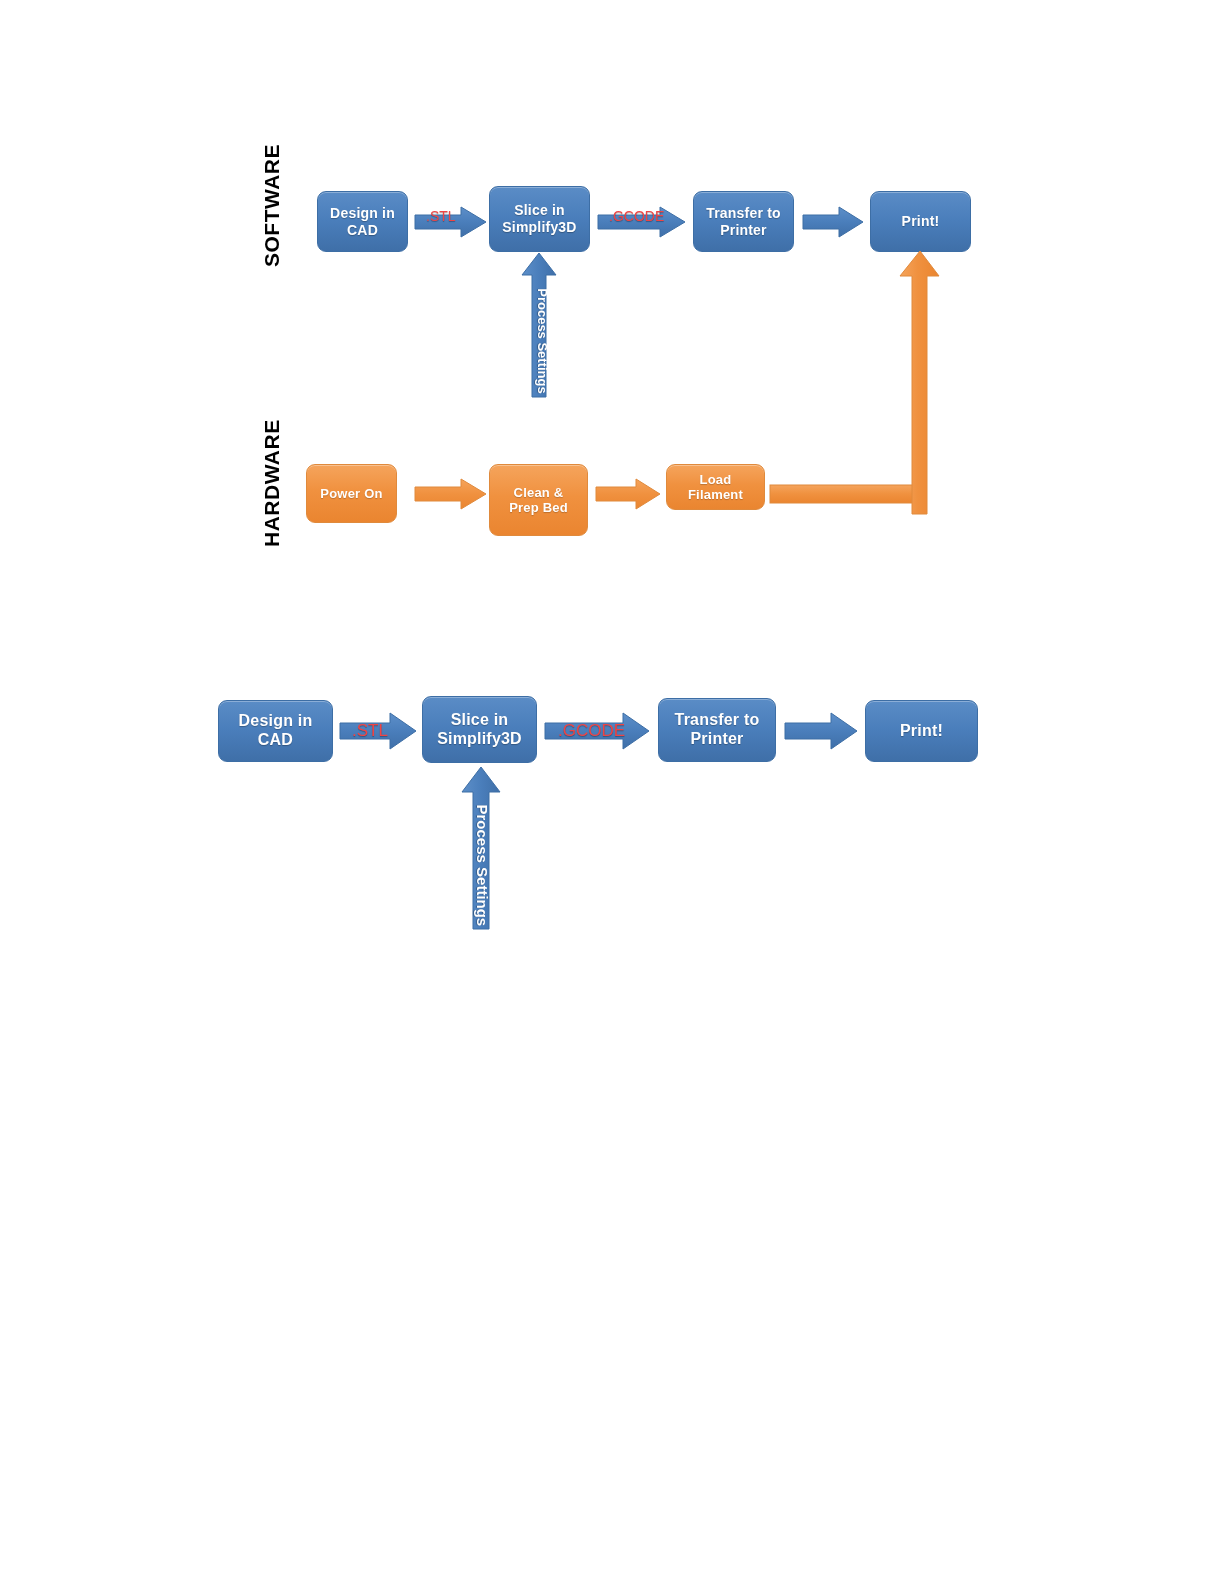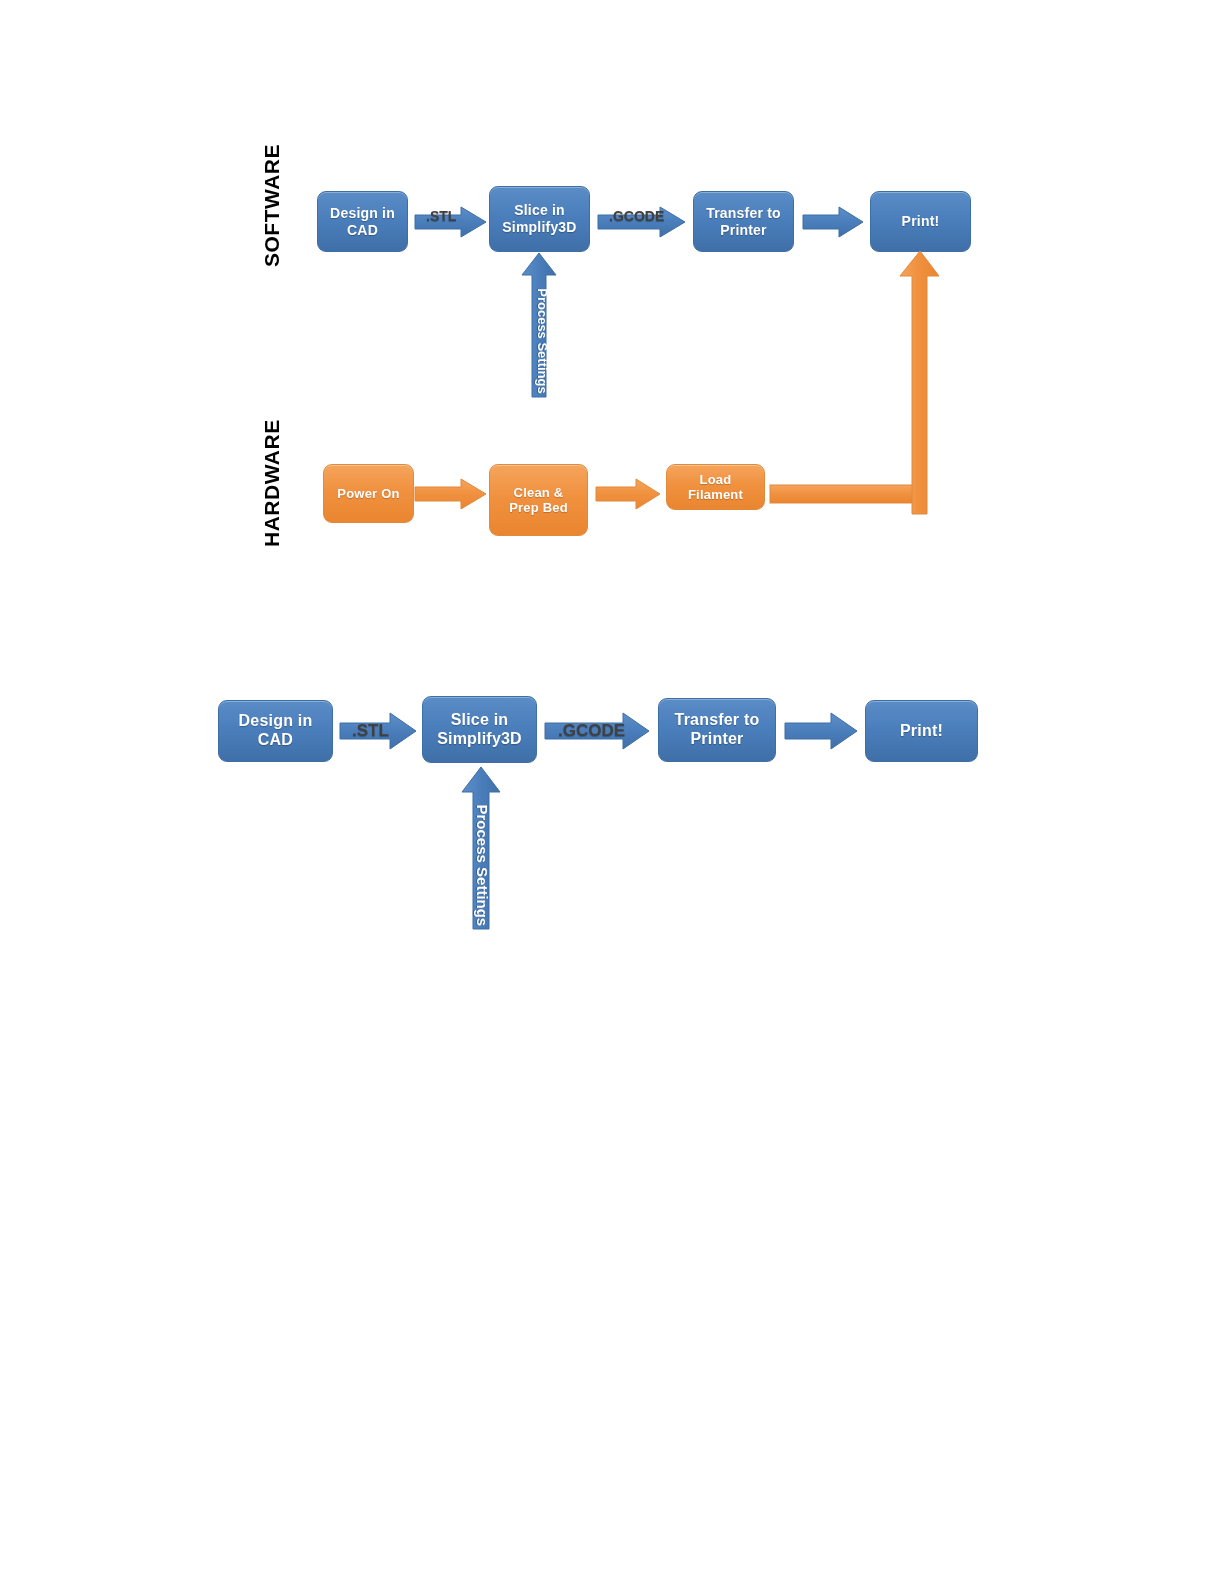--- a/index.html
+++ b/index.html
@@ -64,22 +64,22 @@
 
   
   .arrow-wrap {
     position: absolute;
   }
   .arrow-wrap svg { display: block; overflow: visible; }
 
   
   .edge-label {
     position: absolute;
-    color: #404040;
-    font-weight: bold;
+    color: #ef4444;
+    font-weight: normal;
     white-space: nowrap;
     text-shadow: 0 1px 1px rgba(0,0,0,.30);
     pointer-events: none;
   }
 
   .vert-label {
     position: absolute;
     color: #ffffff;
     font-weight: bold;
     white-space: nowrap;
@@ -158,21 +158,21 @@
           <stop offset="0%" stop-color="#5d8fc9"></stop>
           <stop offset="50%" stop-color="#4a7ebb"></stop>
           <stop offset="100%" stop-color="#3f6fa8"></stop>
         </linearGradient>
       </defs>
       <path d="M18,0 L35,22 L25,22 L25,144 L11,144 L11,22 L1,22 Z" fill="url(#bgradTV)" stroke="#3d6ea5" stroke-width="1"></path>
     </svg>
   </div>
   <div class="vert-label" style="left:487px; top:333px; width:110px; height:16px; font-size:13px;">Process Settings</div>
 
-  <div class="node orange" style="left:323px; top:464px; width:91px; height:59px; font-size:13px;">Power On</div>
+  <div class="node orange" style="left:306px; top:464px; width:91px; height:59px; font-size:13px;">Power On</div>
 
   <div class="node orange" style="left:489px; top:464px; width:99px; height:72px; font-size:13px;">Clean &amp;
 Prep Bed</div>
 
   <div class="node orange" style="left:666px; top:464px; width:99px; height:46px; font-size:13px;">Load
 Filament</div>
 
   <div class="arrow-wrap" style="left:415px; top:478px; width:72px; height:32px;">
     <svg width="72" height="32" viewBox="0 0 72 32">
       <defs>

